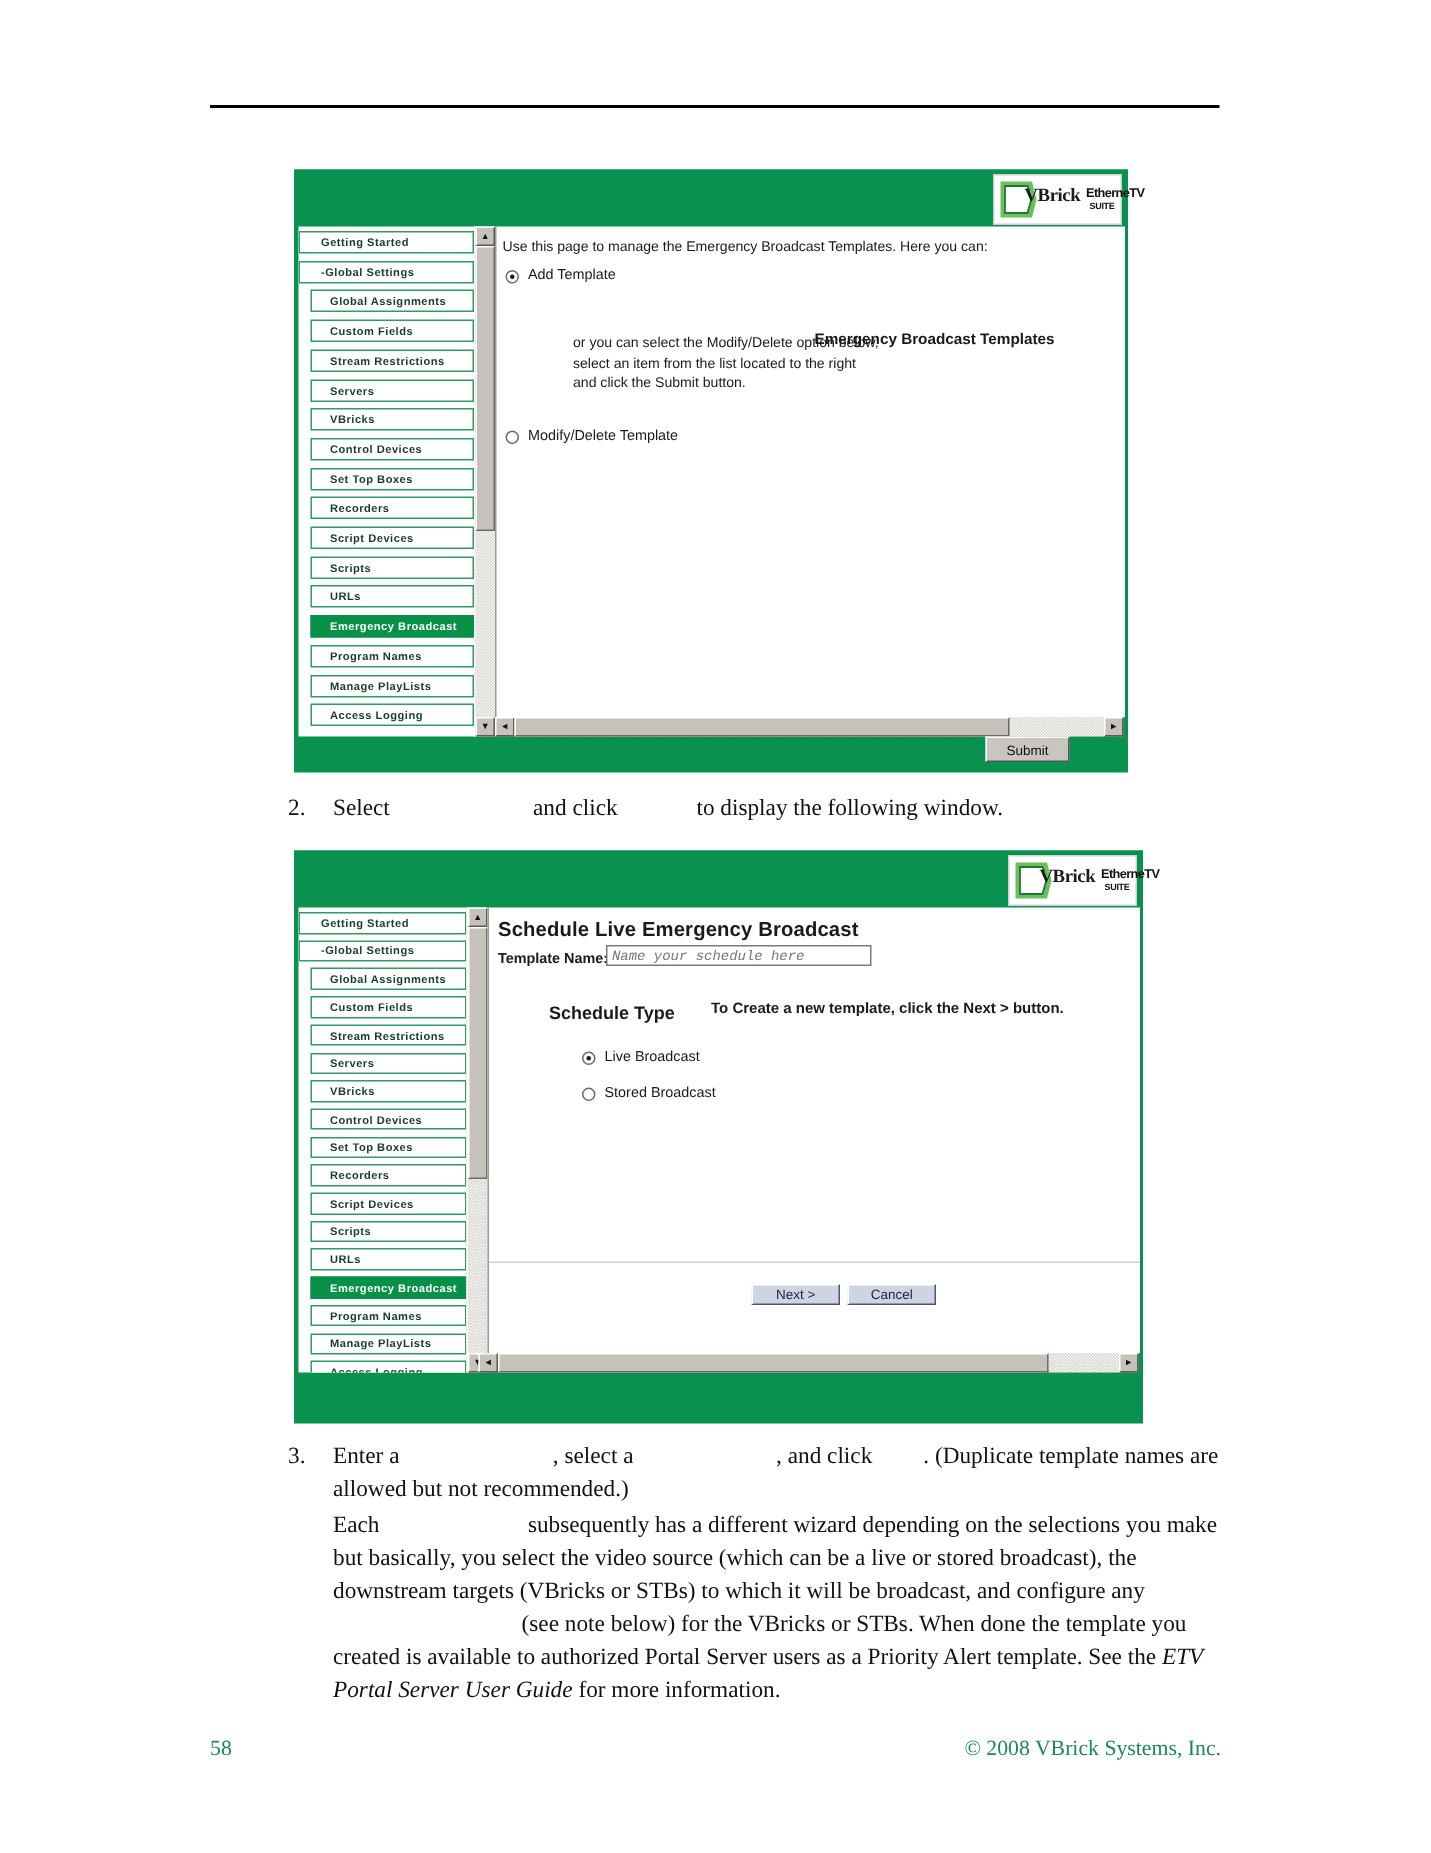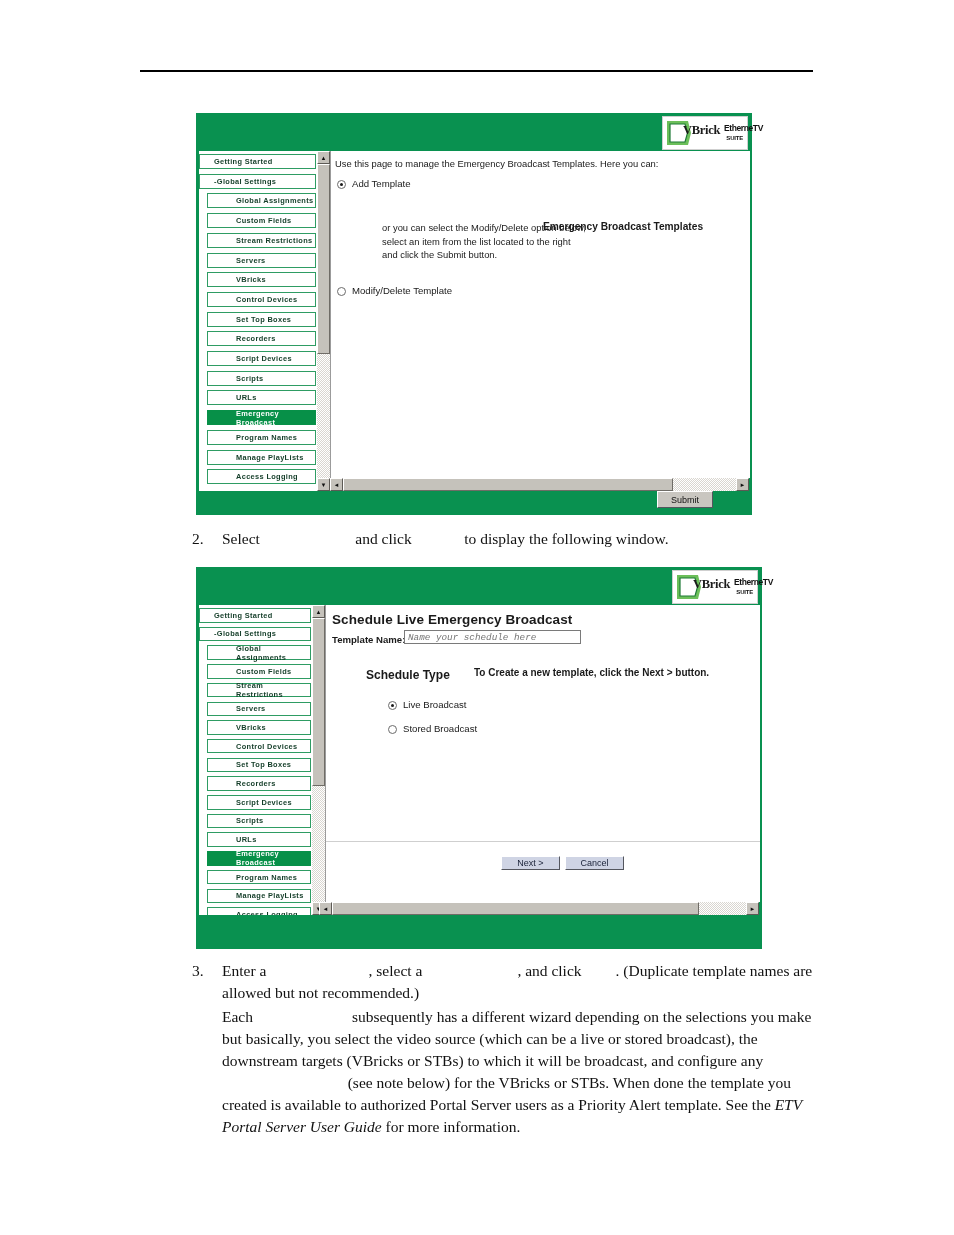--- a/index.html
+++ b/index.html
@@ -32,21 +32,21 @@
   .logo .vb{position:absolute;left:20px;top:6px;font-family:Liberation Serif, serif;font-weight:bold;font-size:12.5px;color:#1b1b1b;letter-spacing:-.3px;}
   .logo .etv{position:absolute;left:61px;top:7px;font-family:"Liberation Sans",sans-serif;font-weight:bold;font-size:8.5px;color:#111;letter-spacing:-.4px;line-height:8px;}
   .logo .suite{position:absolute;right:4px;top:18px;font-family:"Liberation Sans",sans-serif;font-weight:bold;font-size:6px;color:#111;letter-spacing:-.2px;}
 
   
   .navcol{position:absolute;background:#fff;overflow:hidden;}
   .navitem{position:absolute;box-sizing:border-box;border:1px solid #2e9c63;background:#fff;
            font-family:"Liberation Sans",sans-serif;font-weight:bold;font-size:7.4px;color:#133d28;
            letter-spacing:.35px;display:flex;align-items:center;}
   .navitem.lvl0{padding-left:14px;}
-  .navitem.lvl1{padding-left:28px;}
+  .navitem.lvl1{padding-left:12px;}
   .navitem.active{background:#079048;color:#fff;border-color:#079048;}
 
   
   .vscroll{position:absolute;width:13px;background:#fff;border-left:1px solid #fff;}
   .vscroll .track{position:absolute;left:0;right:0;top:13px;bottom:13px;
     background-color:#d9d6d0;
     background-image:linear-gradient(45deg,#fff 25%,transparent 25%,transparent 75%,#fff 75%),
                      linear-gradient(45deg,#fff 25%,transparent 25%,transparent 75%,#fff 75%);
     background-size:2px 2px;background-position:0 0,1px 1px;}
   .vscroll .thumb{position:absolute;left:0;right:0;background:#c5c2bb;border:1px solid #fff;
@@ -306,13 +306,17 @@
 
   <div class="step" style="left:192px;top:960px;width:630px;">
     <span class="num">3.</span>
     <span class="body" id="step3-body"><span>Enter a </span><span class="gap">Template Name</span><span>, select a </span><span class="gap">Schedule Type</span><span>, and click </span><span class="gap">Next</span><span>. (Duplicate template names are allowed but not recommended.)</span></span>
   </div>
 
   <div class="step" style="left:192px;top:1006px;width:630px;">
     <span class="body" id="para-body" style="margin-left:30px;"><span>Each </span><span class="gap">Schedule Type</span><span> subsequently has a different wizard depending on the selections you make but basically, you select the video source (which can be a live or stored broadcast), the downstream targets (VBricks or STBs) to which it will be broadcast, and configure any </span><span class="gap">Stream Restrictions</span><span> (see note below) for the VBricks or STBs. When done the template you created is available to authorized Portal Server users as a Priority Alert template. See the </span><span class="ital">ETV Portal Server User Guide</span><span> for more information.</span></span>
   </div>
 
+  <div class="footer">
+    <span class="pg">58</span>
+    <span class="cp">© 2008 VBrick Systems, Inc.</span>
+  </div>
 </div>
 
 </body></html>

